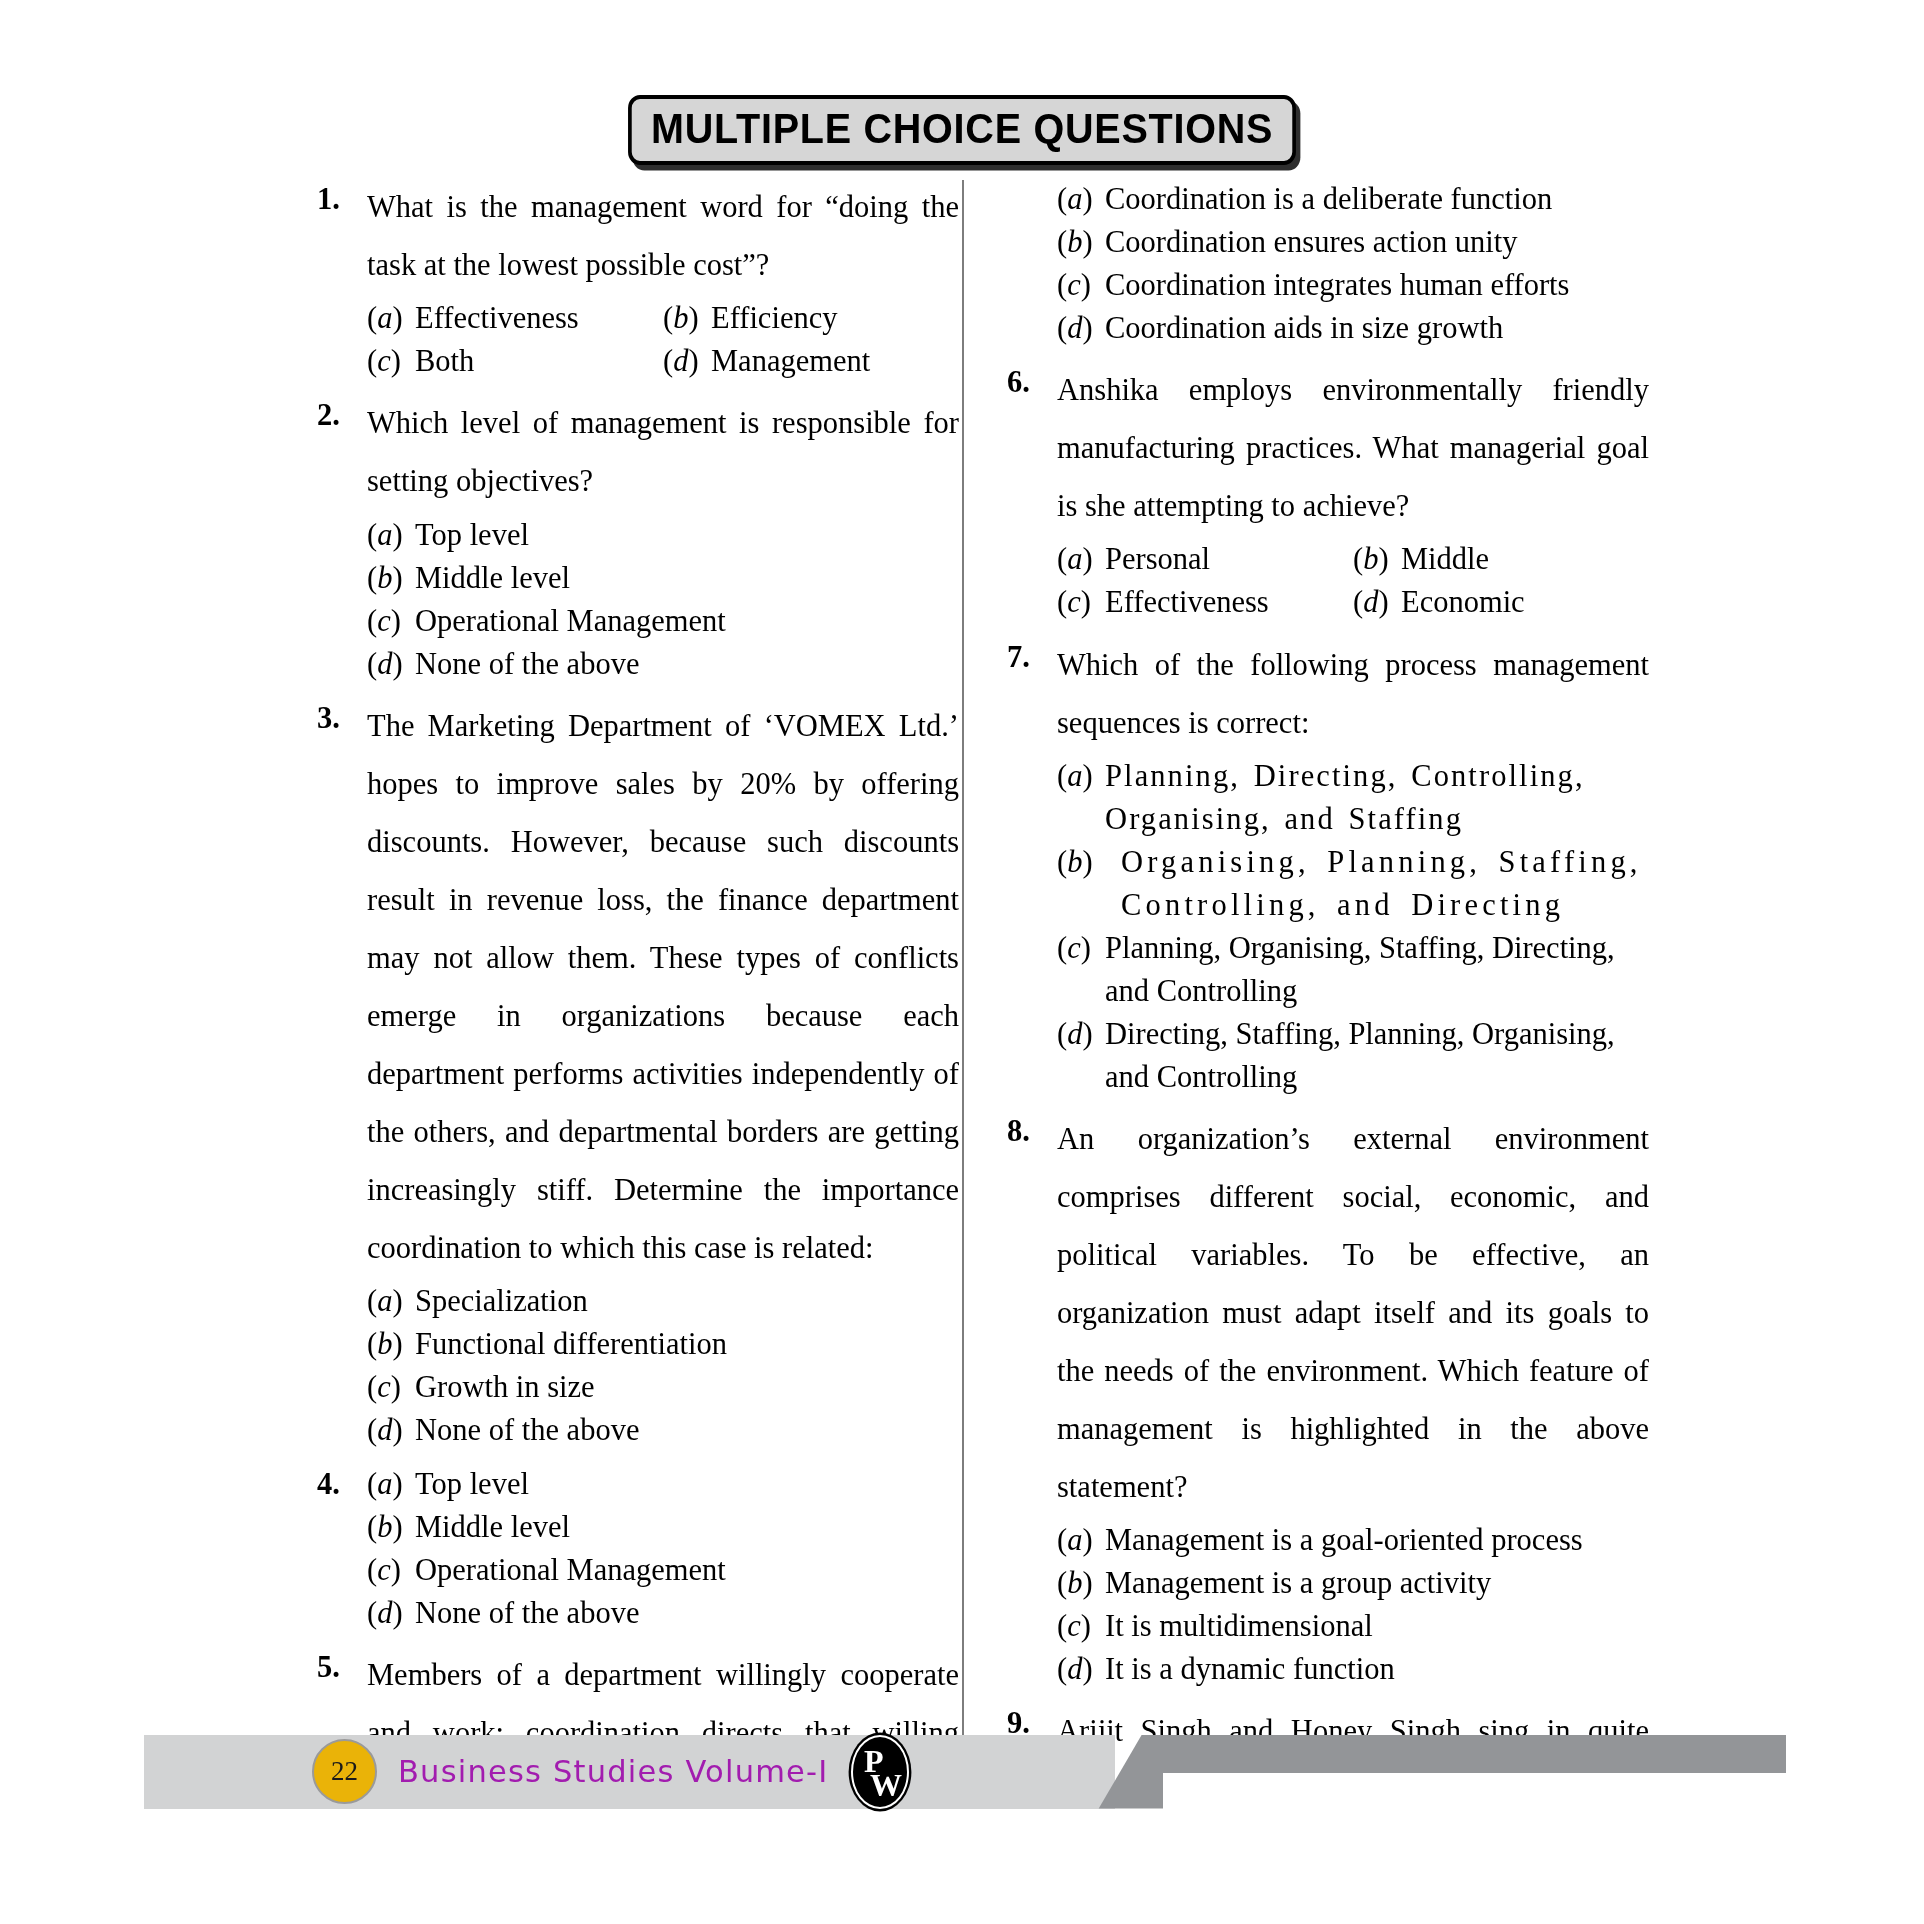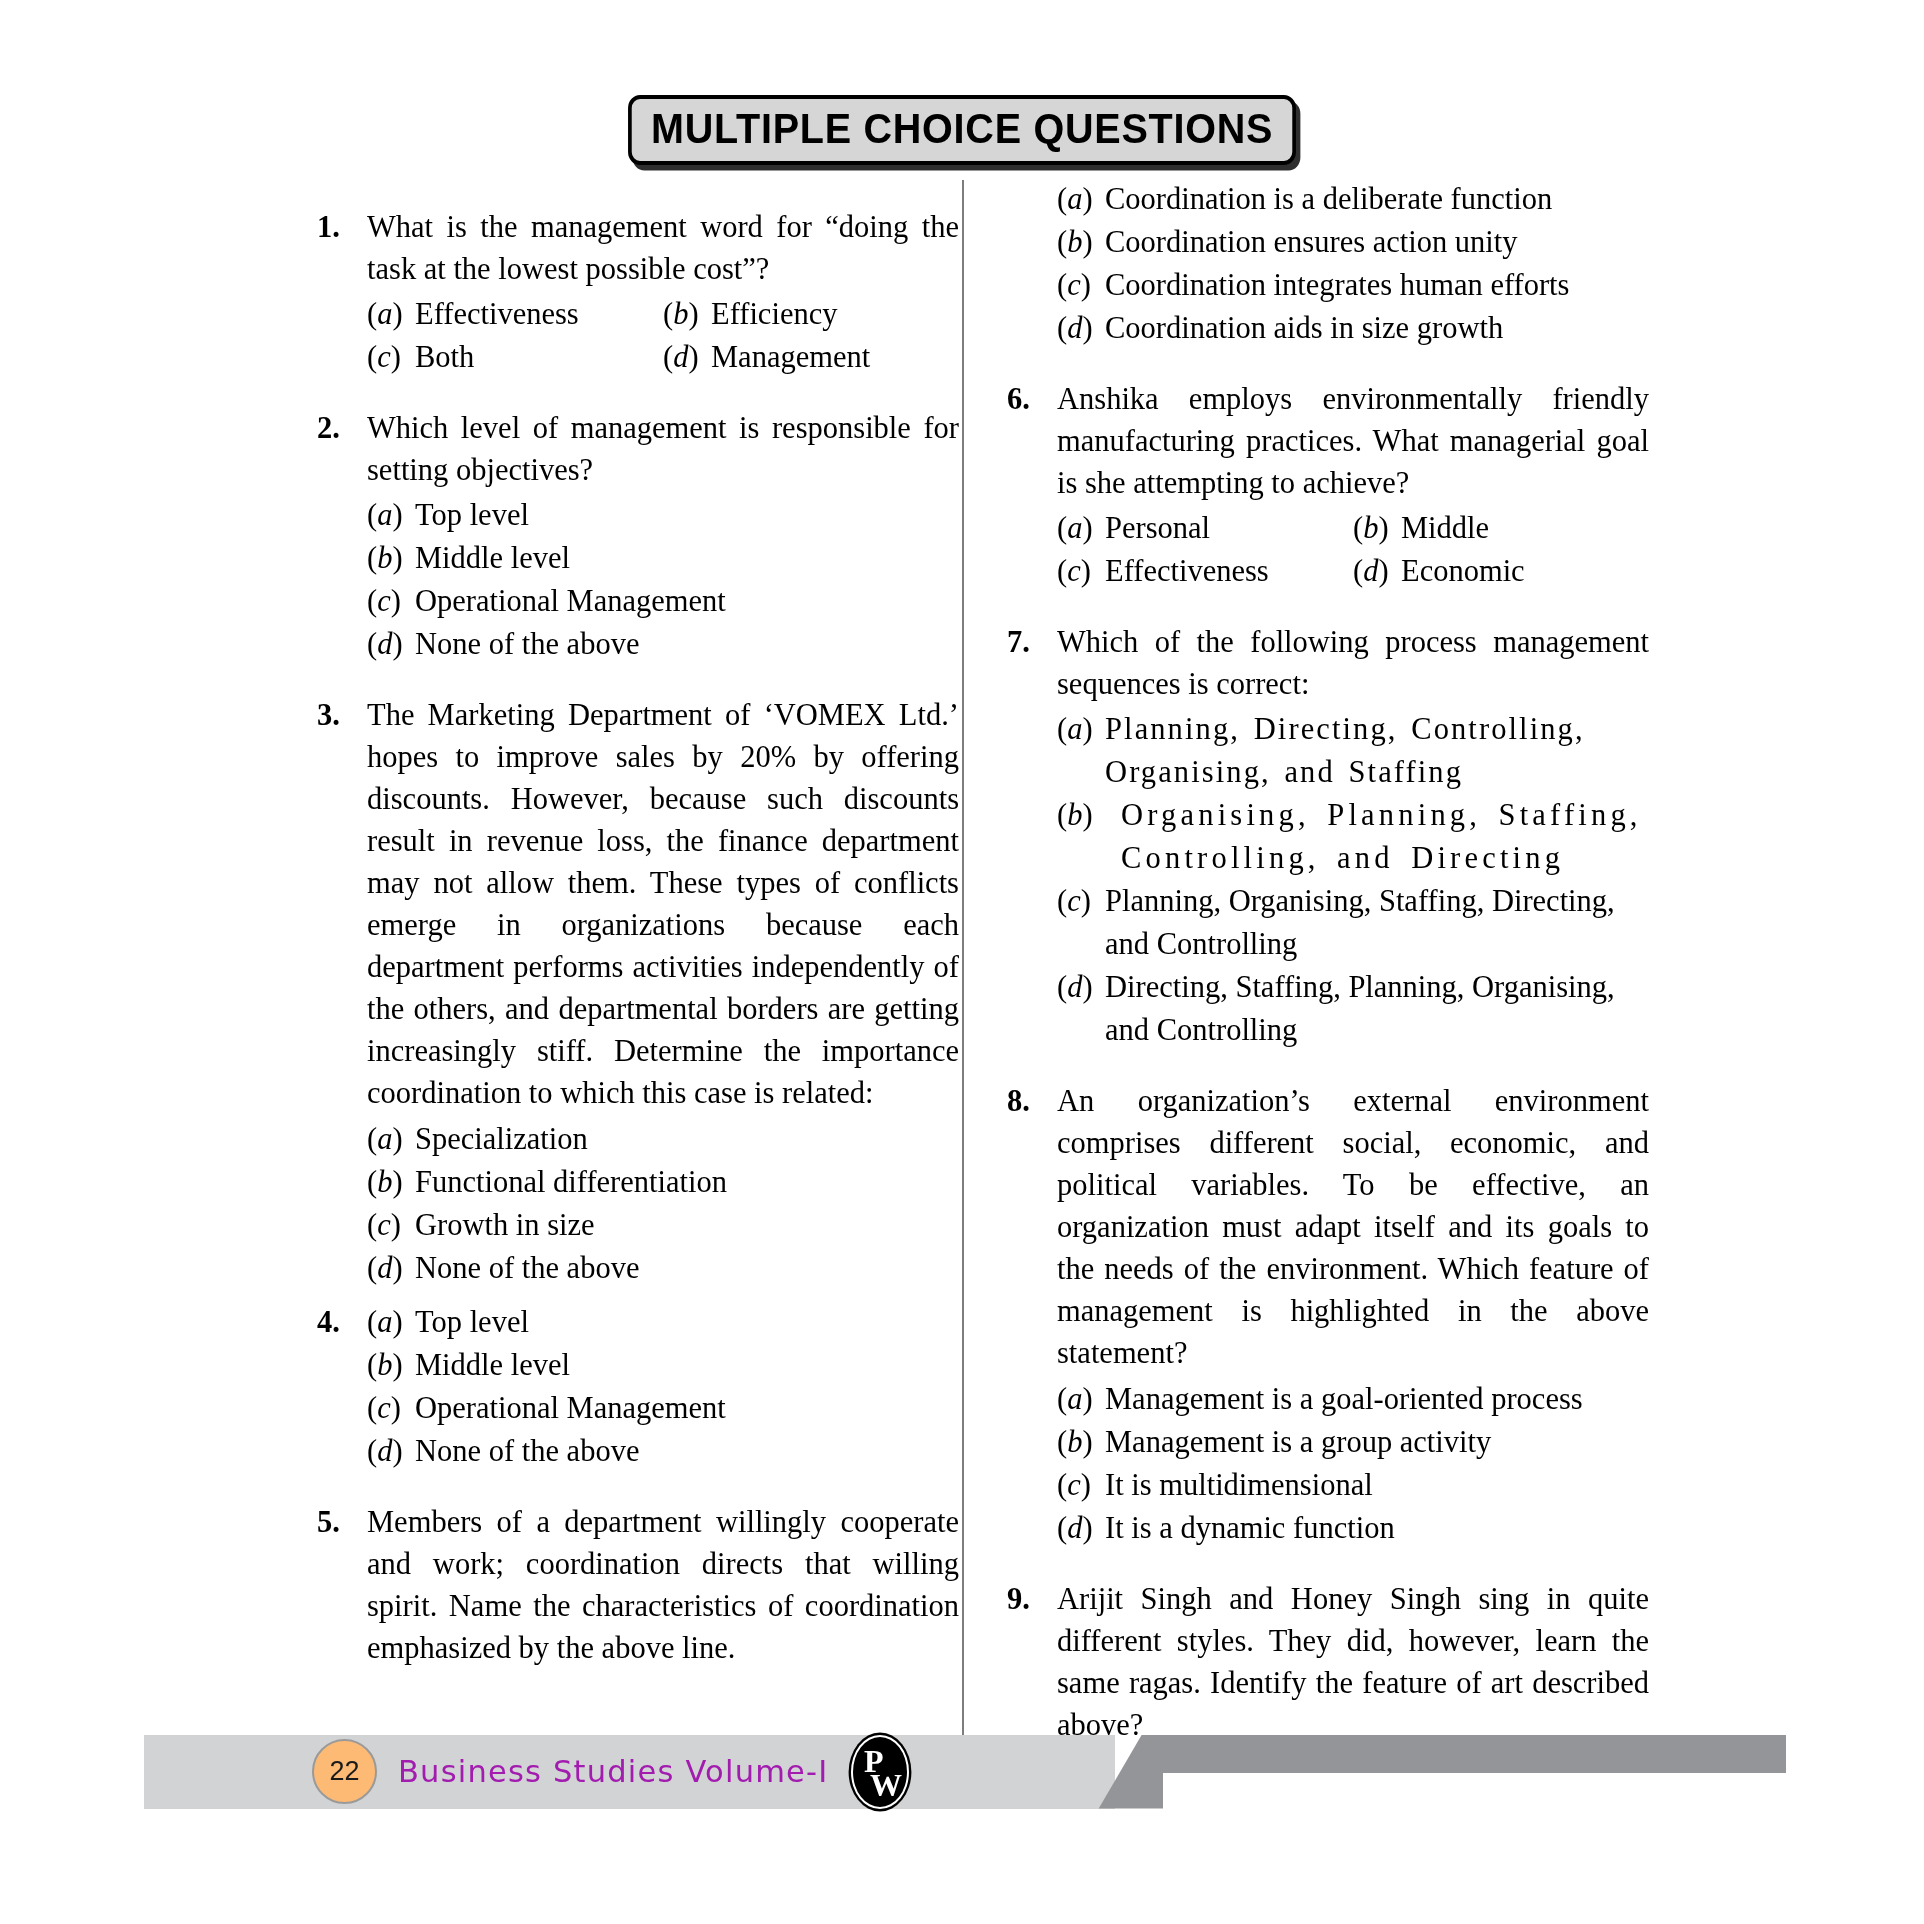--- a/index.html
+++ b/index.html
@@ -79,25 +79,24 @@
     left: 0;
     top: 0;
     width: 40px;
     text-align: left;
     font-weight: bold;
     font-size: 30.5px;
     line-height: 42px;
   }
   .q-text {
     font-size: 30.5px;
-    line-height: 42px;
+    line-height: 58px;
     text-align: justify;
     text-justify: inter-word;
     hyphens: none;
-    margin-top: 28px;
   }
 
   
   .options { margin-top: 3.2px; }
   .opt-row {
     display: flex;
     align-items: flex-start;
   }
   .opt {
     position: relative;
@@ -170,26 +169,26 @@
     height: 74px;
     display: flex;
     align-items: center;
     padding-left: 168px;
     box-sizing: border-box;
   }
   .page-badge {
     width: 61px;
     height: 61px;
     border-radius: 50%;
-    background: #fdba74;
+    background: #eab308;
     border: 2.4px solid #9a9a9a;
     display: flex;
     align-items: center;
     justify-content: center;
-    font-family: Liberation Sans, sans-serif;
+    font-family: Liberation Serif, serif;
     font-size: 27px;
     color: #1a1a1a;
     flex: none;
     text-align: center;
   }
   .footer-title {
     margin-left: 21px;
     font-family: "DejaVu Sans", sans-serif;
     font-size: 30.5px;
     letter-spacing: 1.2px;

